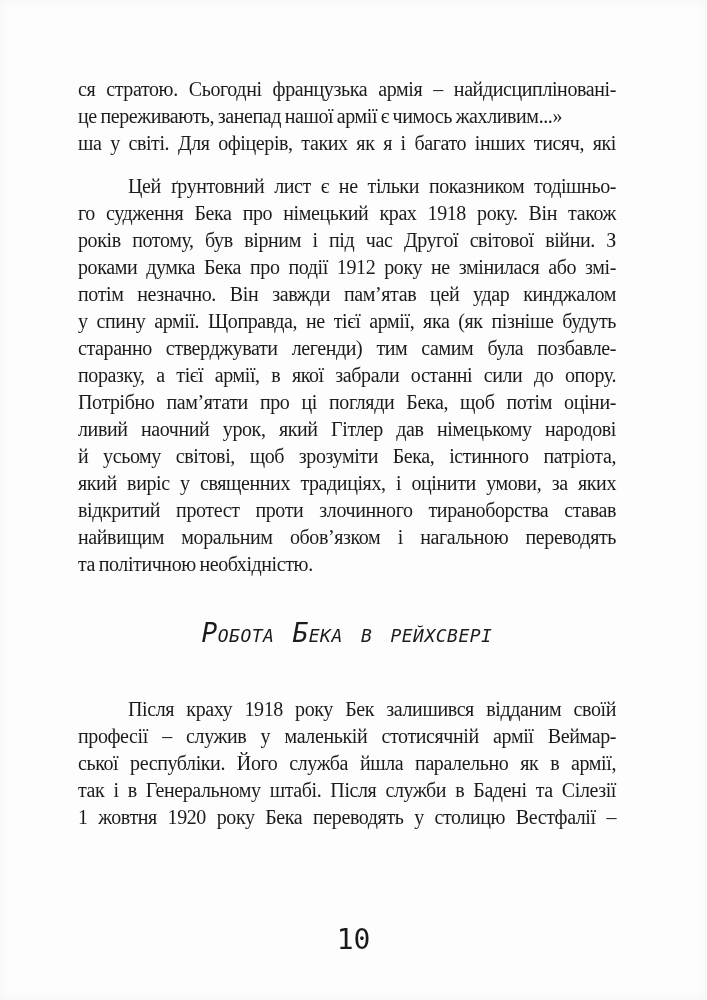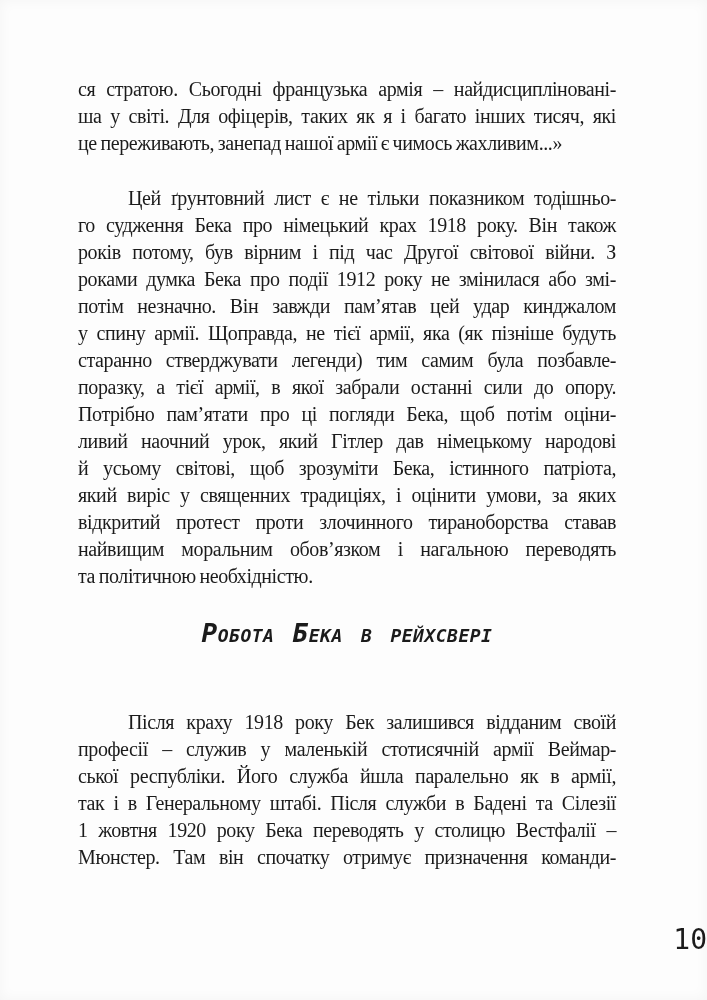--- a/index.html
+++ b/index.html
@@ -24,74 +24,74 @@
   .text-block {
     position: absolute;
     left: 78px;
     top: 76px;
     width: 538px;
   }
   .para {
     margin: 0;
   }
   .para + .para {
-    margin-top: 28px;
+    margin-top: 16px;
   }
   .line {
     font-size: 20px;
     line-height: 27px;
     letter-spacing: -0.4px;
     word-spacing: -1px;
     white-space: nowrap;
     text-align: justify;
     text-align-last: justify;
   }
   .line.indent {
     padding-left: 50px;
   }
   .line.last {
     text-align-last: left;
   }
   .section-heading {
-    margin-top: 26px;
+    margin-top: 38px;
     font-family: "DejaVu Sans Mono", "Liberation Mono", monospace;
-    font-weight: 700;
+    font-weight: 400;
     font-style: italic;
     font-variant: small-caps;
     font-size: 26px;
     line-height: 34px;
     text-align: center;
     letter-spacing: 0.5px;
     word-spacing: 2px;
   }
   .after-heading {
-    margin-top: 59px;
+    margin-top: 46px;
   }
   .folio {
     position: absolute;
     left: 0;
     top: 926px;
     width: 100%;
-    text-align: right;
+    text-align: center;
     font-family: "DejaVu Sans Mono", "Liberation Mono", monospace;
     font-size: 28px;
     line-height: 28px;
     color: var(--ink);
   }
 </style>
 </head>
 <body>
 
 <div class="page">
   <div class="text-block">
 
     <div class="para">
       <div class="line">ся стратою. Сьогодні французька армія – найдисципліновані-</div>
+      <div class="line last">це переживають, занепад нашої армії є чимось жахливим...»</div>
       <div class="line">ша у світі. Для офіцерів, таких як я і багато інших тисяч, які</div>
-      <div class="line last">це переживають, занепад нашої армії є чимось жахливим...»</div>
     </div>
 
     <div class="para">
       <div class="line indent">Цей ґрунтовний лист є не тільки показником тодішньо-</div>
       <div class="line">го судження Бека про німецький крах 1918 року. Він також</div>
       <div class="line">років потому, був вірним і під час Другої світової війни. З</div>
       <div class="line">роками думка Бека про події 1912 року не змінилася або змі-</div>
       <div class="line">потім незначно. Він завжди пам’ятав цей удар кинджалом</div>
       <div class="line">у спину армії. Щоправда, не тієї армії, яка (як пізніше будуть</div>
       <div class="line">старанно стверджувати легенди) тим самим була позбавле-</div>
@@ -106,19 +106,18 @@
     </div>
 
     <div class="section-heading">Робота Бека в рейхсвері</div>
 
     <div class="para after-heading">
       <div class="line indent">Після краху 1918 року Бек залишився відданим своїй</div>
       <div class="line">професії – служив у маленькій стотисячній армії Веймар-</div>
       <div class="line">ської республіки. Його служба йшла паралельно як в армії,</div>
       <div class="line">так і в Генеральному штабі. Після служби в Бадені та Сілезії</div>
       <div class="line">1 жовтня 1920 року Бека переводять у столицю Вестфалії –</div>
-      <div class="line">Мюнстер. Там він спочатку отримує призначення команди-</div>
     </div>
 
   </div>
 
   <div class="folio">10</div>
 </div>
 
 </body></html>

